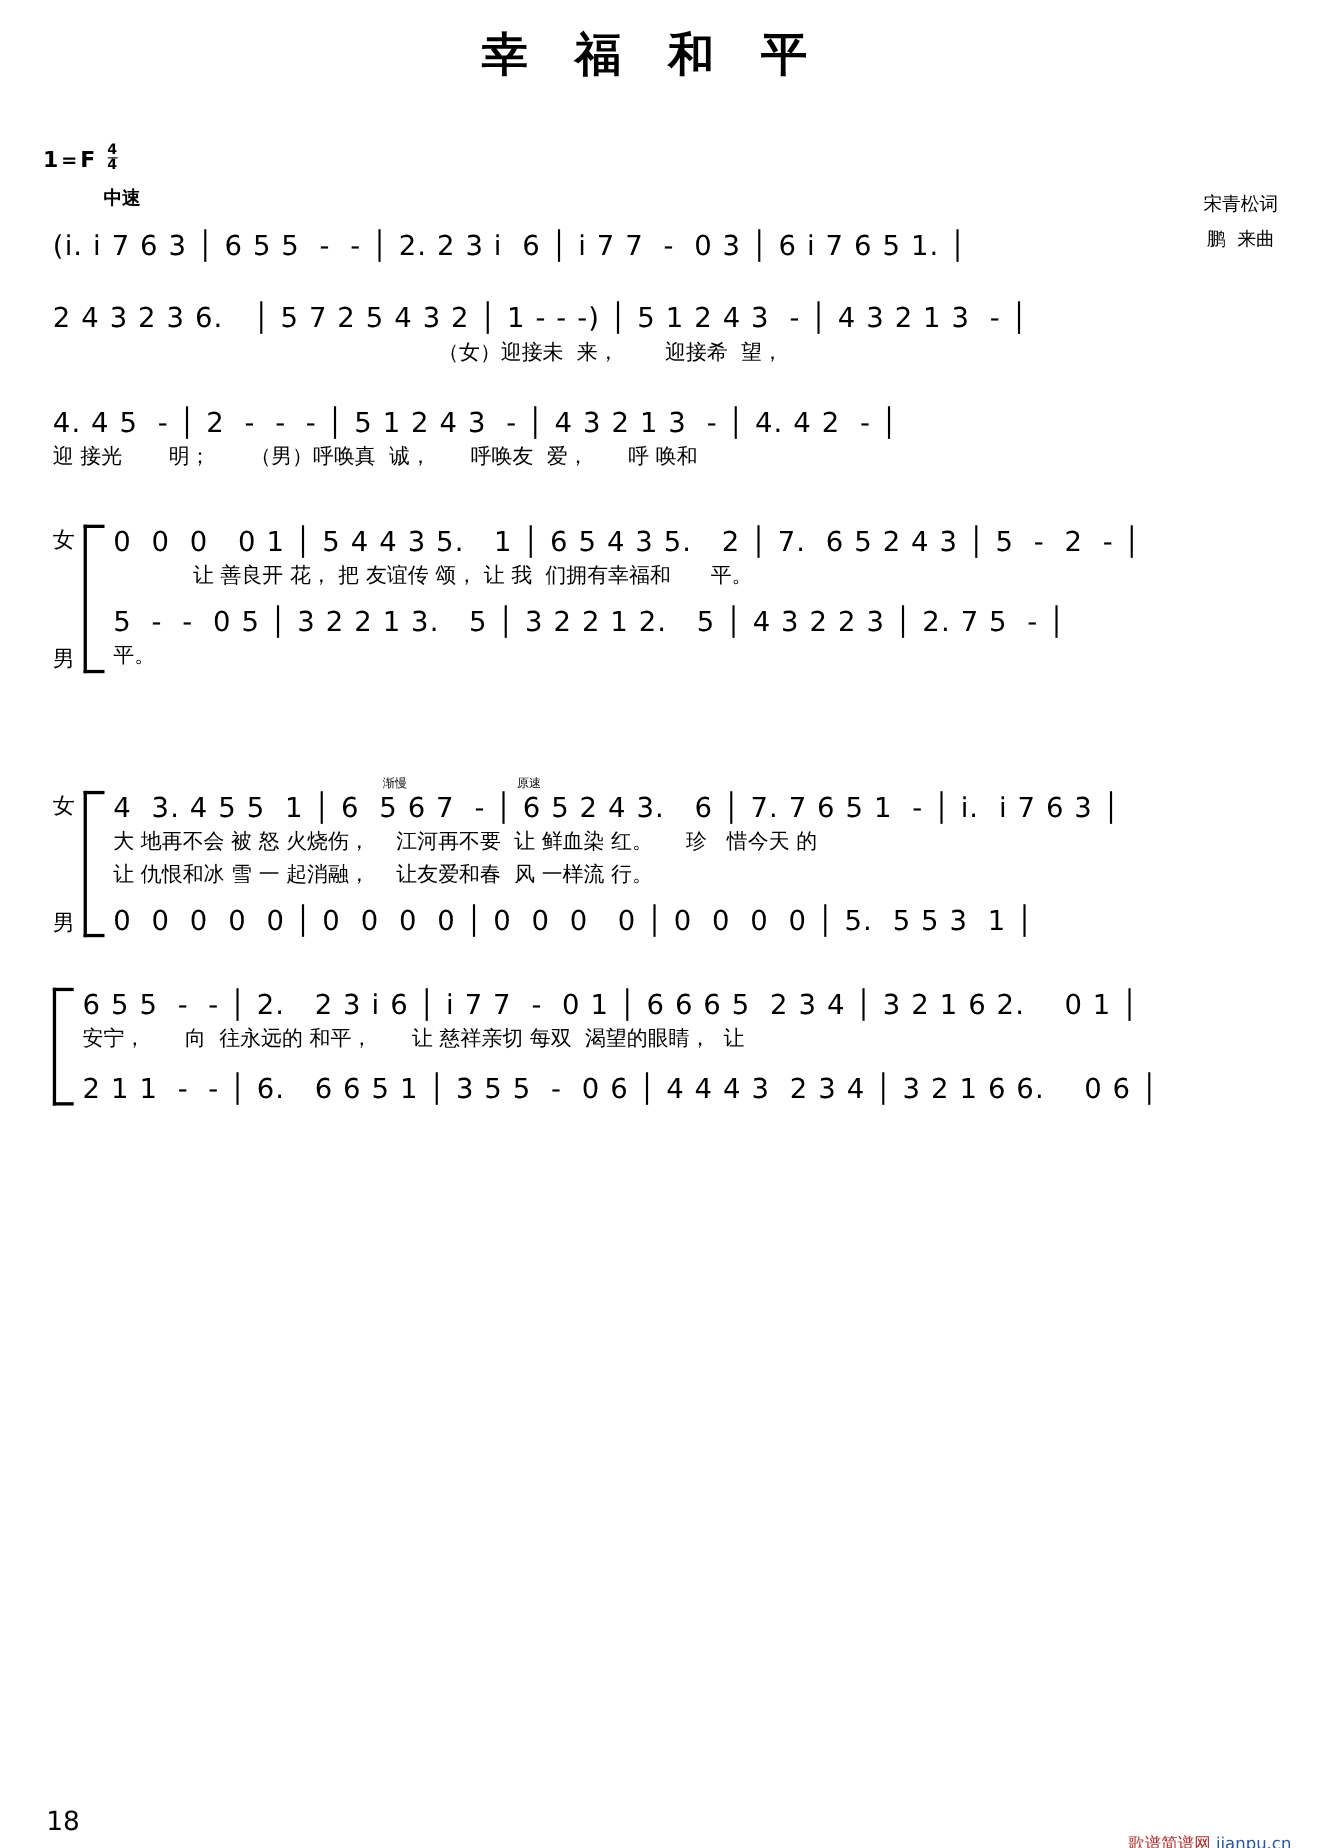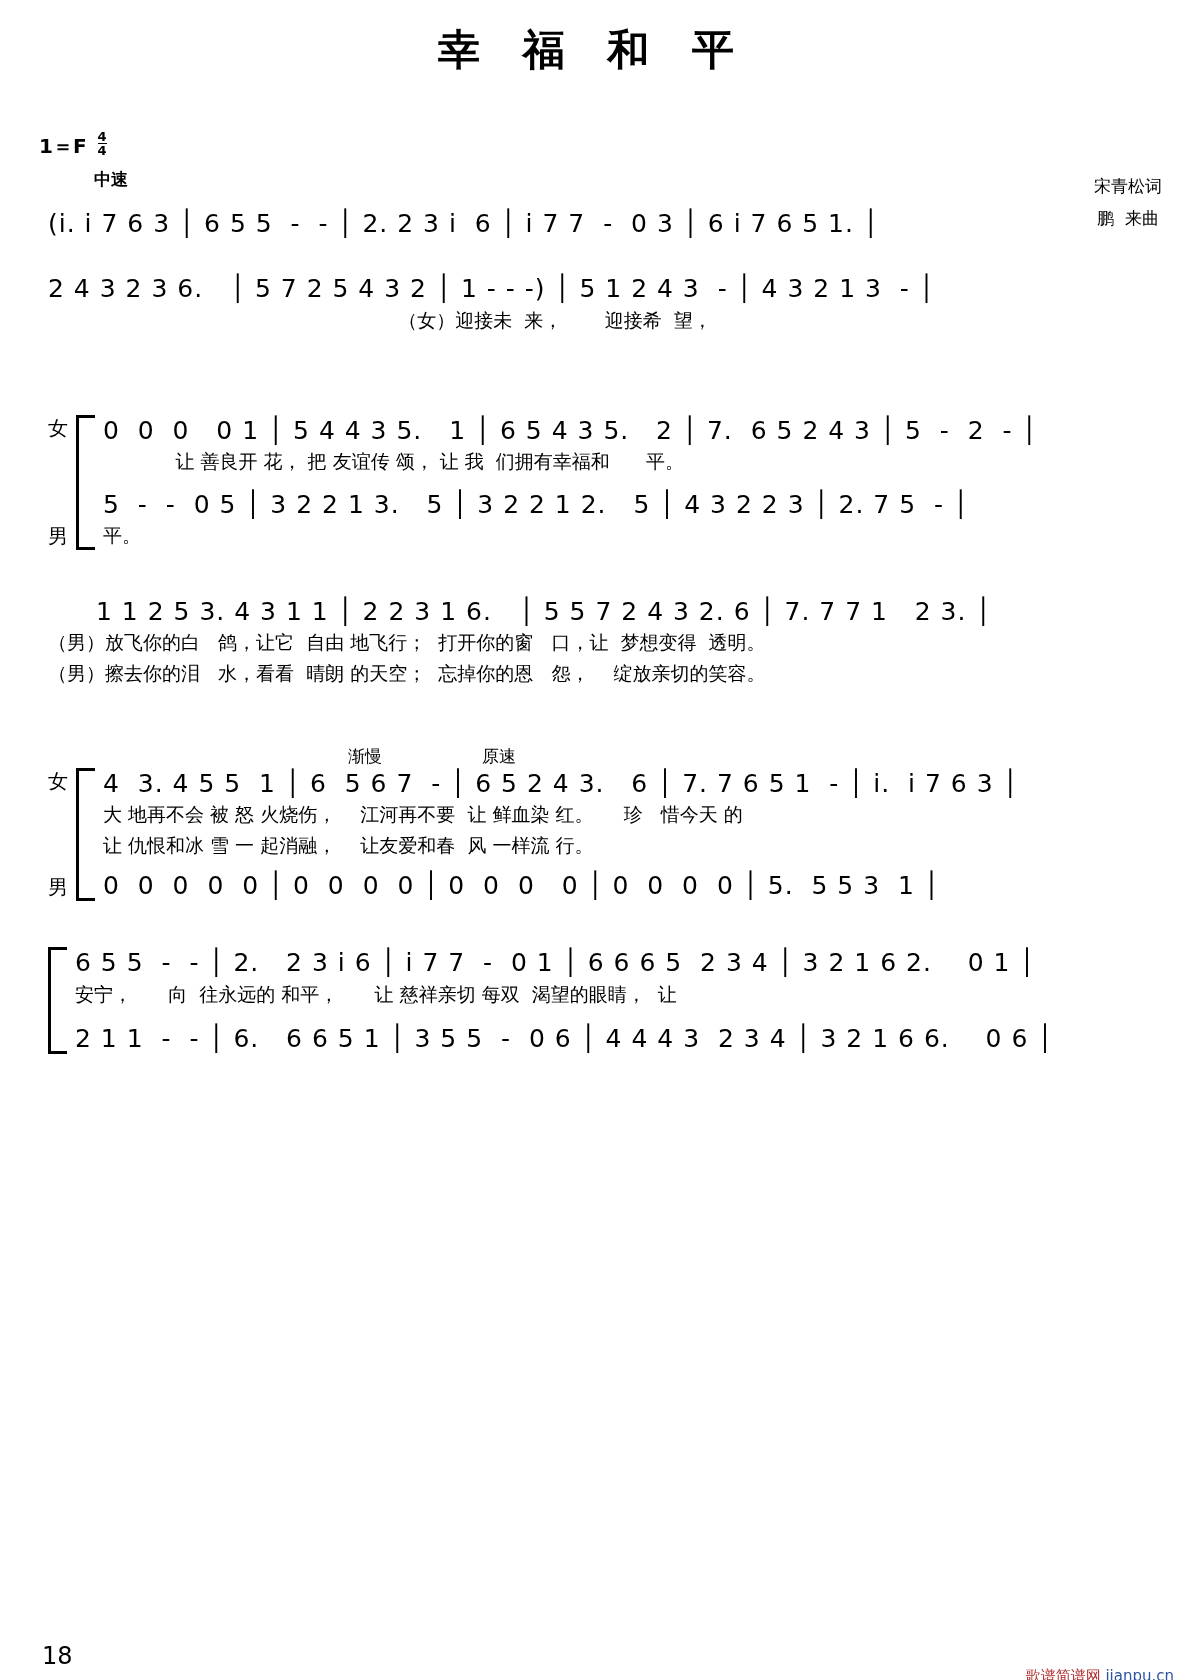--- a/index.html
+++ b/index.html
@@ -94,23 +94,22 @@
     line-height: 1.6;
     letter-spacing: 0px;
   }
   .sys-gap { height: 34px; }
   .sys-gap-lg { height: 46px; }
   .stack {
     flex: 1 1 auto;
   }
   .marking {
     font-family: Liberation Serif, serif;
-    font-size: 17px;
+    font-size: 11px;
     white-space: pre;
-    margin-top: 11px;
   }
   .pagenum {
     position: absolute;
     left: 42px;
     bottom: 32px;
     font-family: "DejaVu Sans", sans-serif;
     font-size: 24px;
   }
   .watermark {
     position: absolute;
@@ -169,45 +168,44 @@
     <div class="notes">(i. i 7 6 3 │ 6 5 5  -  - │ 2. 2 3 i  6 │ i 7 7  -  0 3 │ 6 i 7 6 5 1. │</div>
   </div>
   <div class="sys-gap"></div>
 
   <div class="system">
     <div class="notes">2 4 3 2 3 6.   │ 5 7 2 5 4 3 2 │ 1 - - -) │ 5 1 2 4 3  - │ 4 3 2 1 3  - │</div>
     <div class="lyrics">                                                          （女）迎接未  来，       迎接希  望，</div>
   </div>
   <div class="sys-gap"></div>
 
+  <div class="system">
+    <div class="notes">4. 4 5  - │ 2  -  -  - │ 5 1 2 4 3  - │ 4 3 2 1 3  - │ 4. 4 2  - │</div>
+    <div class="lyrics">迎 接光       明；      （男）呼唤真  诚，      呼唤友  爱，      呼 唤和</div>
+  </div>
   <div class="sys-gap-lg"></div>
 
   <div class="system">
     <div class="double-brace">
       <div class="lab-col">
         <span>女</span>
         <span>男</span>
       </div>
       <div class="brace-block"></div>
       <div class="stack">
         <div class="notes">0  0  0   0 1 │ 5 4 4 3 5.   1 │ 6 5 4 3 5.   2 │ 7.  6 5 2 4 3 │ 5  -  2  - │</div>
         <div class="lyrics">            让 善良开 花， 把 友谊传 颂， 让 我  们拥有幸福和      平。</div>
         <div style="height:12px"></div>
         <div class="notes">5  -  -  0 5 │ 3 2 2 1 3.   5 │ 3 2 2 1 2.   5 │ 4 3 2 2 3 │ 2. 7 5  - │</div>
         <div class="lyrics">平。</div>
       </div>
     </div>
   </div>
   <div class="sys-gap-lg"></div>
 
-  <div class="system">
-    <div class="notes" style="padding-left:48px">1 1 2 5 3. 4 3 1 1 │ 2 2 3 1 6.   │ 5 5 7 2 4 3 2. 6 │ 7. 7 7 1   2 3. │</div>
-    <div class="lyrics">（男）放飞你的白   鸽，让它  自由 地飞行；  打开你的窗   口，让  梦想变得  透明。</div>
-    <div class="lyrics">（男）擦去你的泪   水，看看  晴朗 的天空；  忘掉你的恩   怨，    绽放亲切的笑容。</div>
-  </div>
   <div class="sys-gap-lg"></div>
 
   <div class="system">
     <div class="marking" style="padding-left:300px"><span>渐慢</span><span style="display:inline-block;width:100px"></span><span>原速</span></div>
     <div class="double-brace">
       <div class="lab-col">
         <span>女</span>
         <span>男</span>
       </div>
       <div class="brace-block"></div>

